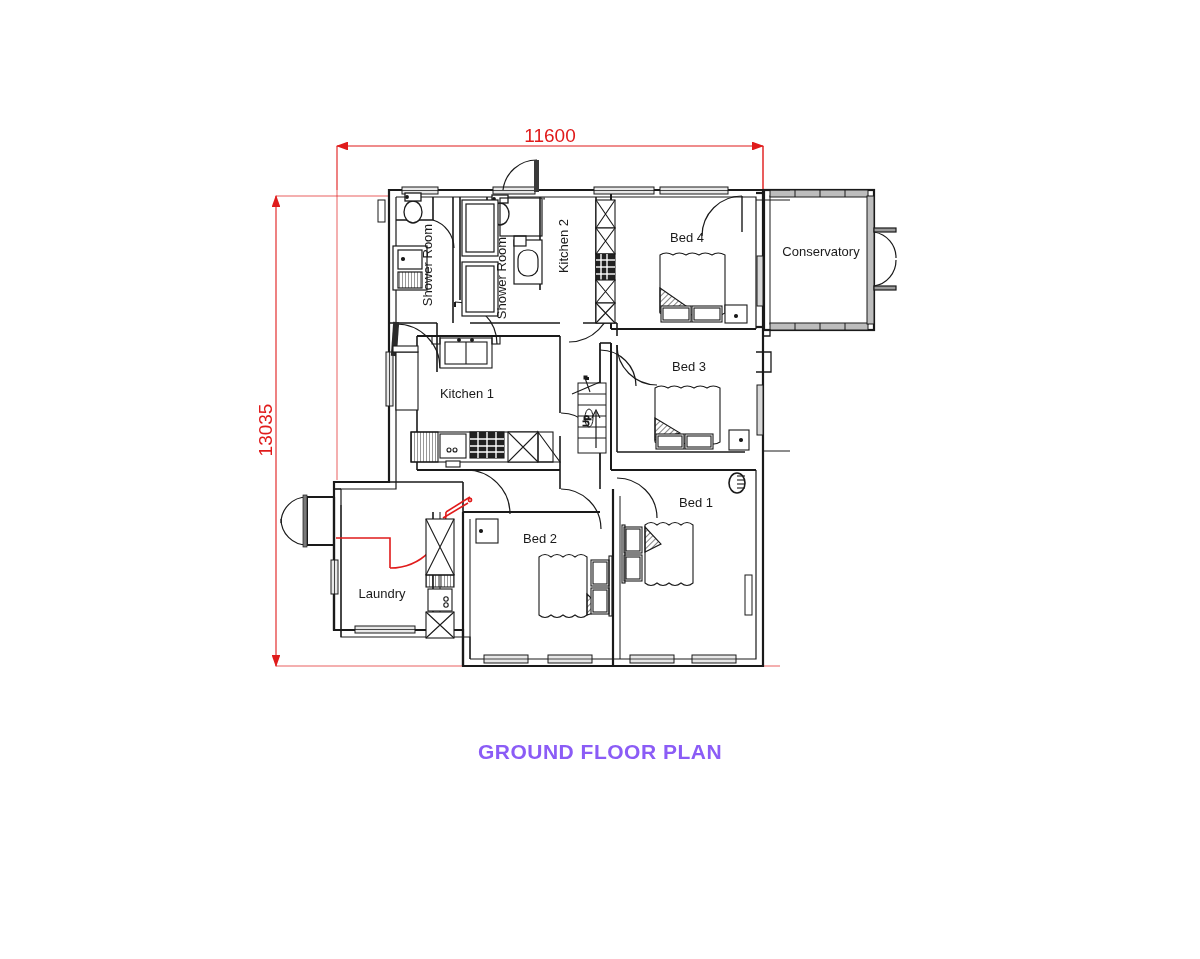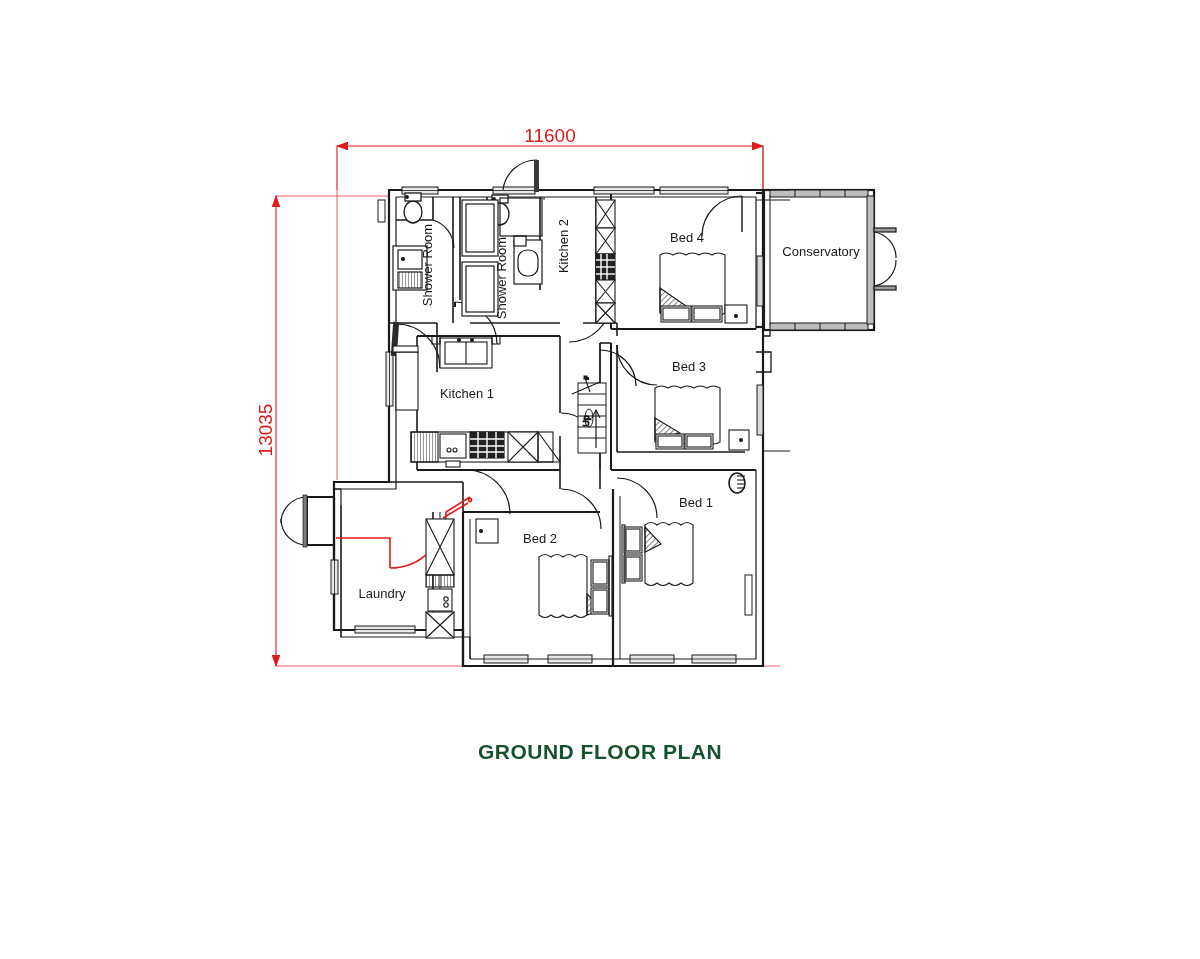--- a/index.html
+++ b/index.html
@@ -1,21 +1,21 @@
 <!DOCTYPE html>
 <html><head>
 <meta charset="utf-8">
 <style>
   html,body{margin:0;padding:0;background:#ffffff;}
   body{width:1200px;height:959px;overflow:hidden;
        font-family:"Liberation Sans","DejaVu Sans",sans-serif;}
   #stage{position:relative;width:1200px;height:782px;background:#fff;}
   #plan-svg{position:absolute;left:0;top:0;width:1200px;height:959px;display:block;}
   #title{position:absolute;left:0;top:740px;width:1200px;text-align:center;
-         font-size:21px;font-weight:bold;letter-spacing:.5px;color:#14532d;}
+         font-size:21px;font-weight:bold;letter-spacing:.5px;color:#8b5cf6;}
 </style>
 </head>
 <body>
 
 <div id="stage">
 
   <svg id="plan-svg" viewBox="0 0 1200 959">
     <defs>
       <pattern id="hatch" patternUnits="userSpaceOnUse" width="4" height="4" patternTransform="rotate(45)">
         <line x1="0" y1="0" x2="0" y2="4" stroke="#1a1a1a" stroke-width="1.1"></line>

